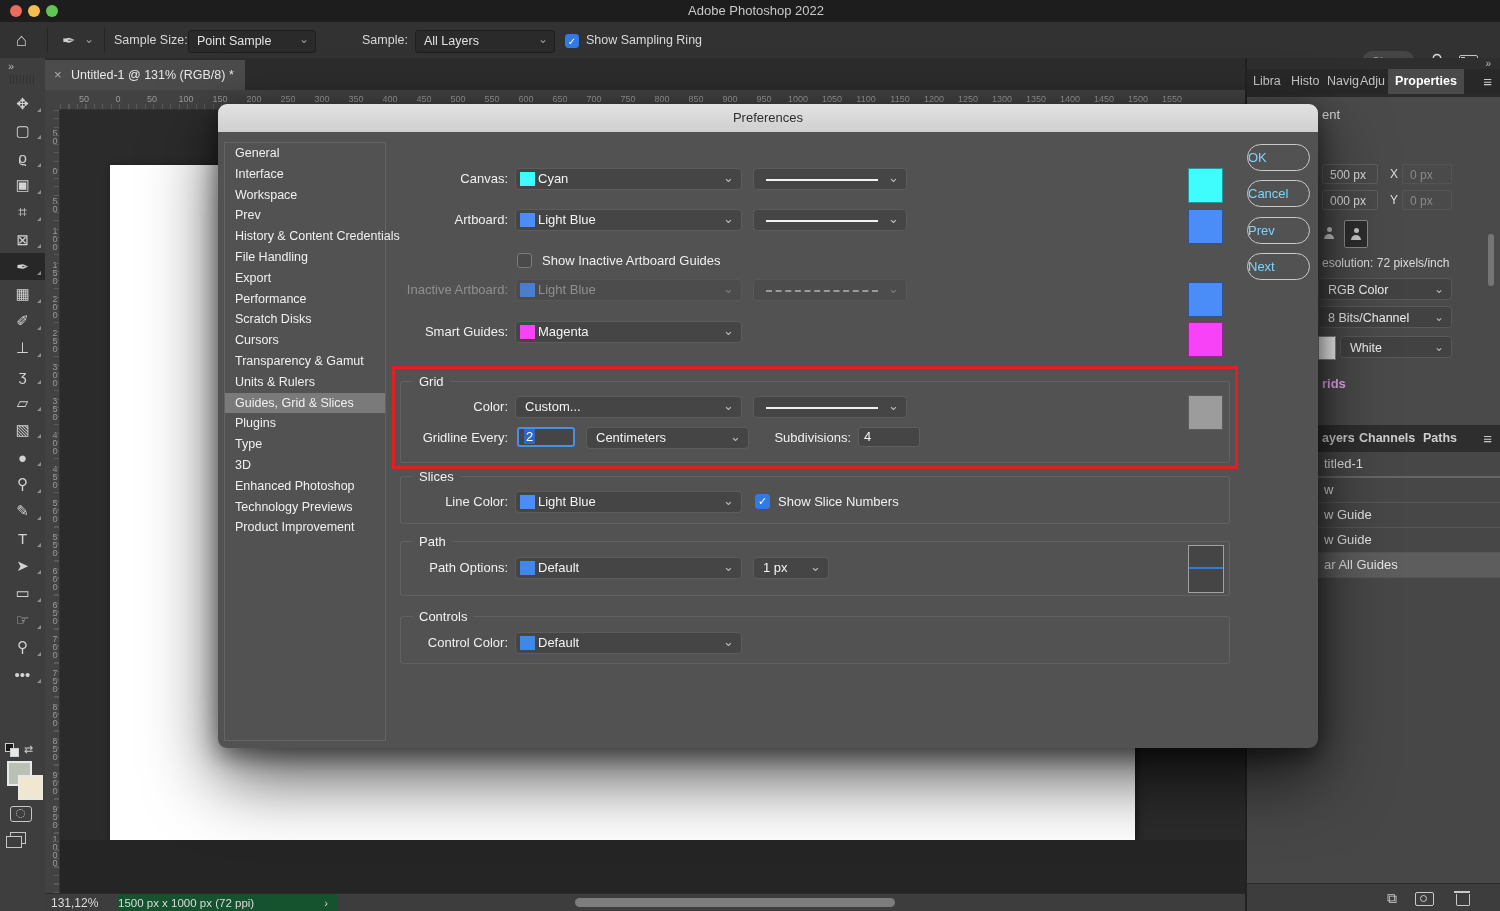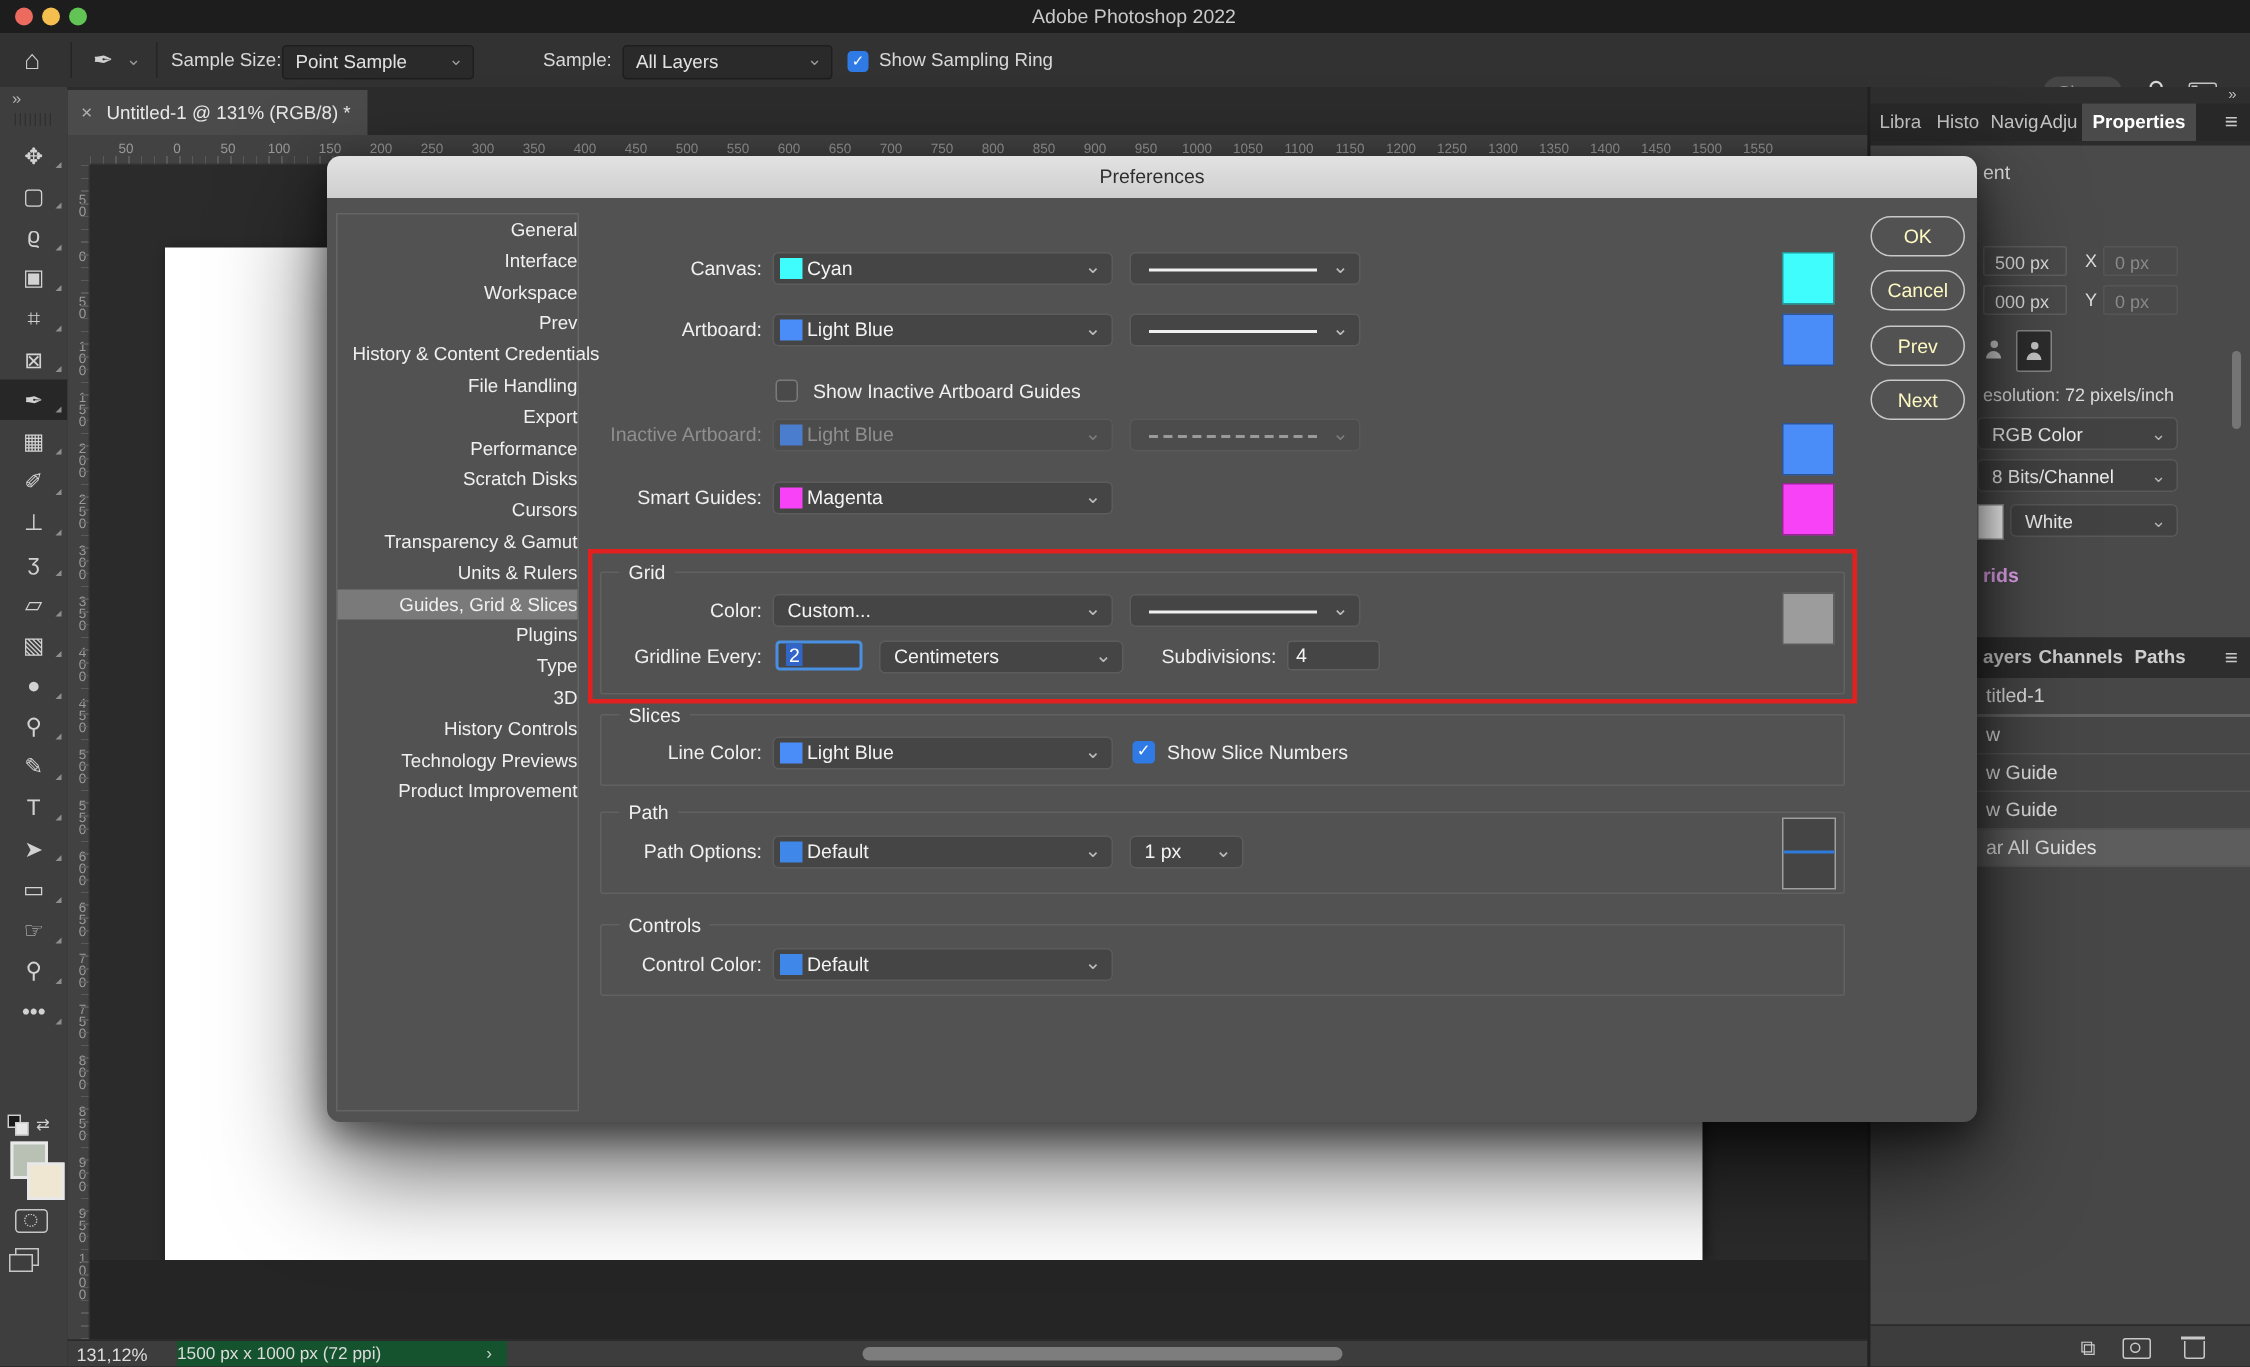--- a/index.html
+++ b/index.html
@@ -120,21 +120,21 @@
   .cam::after{content:'';position:absolute;left:4px;top:1.5px;width:5px;height:5px;border:1.5px solid #c9c9c9;border-radius:50%;}
   .trash{position:absolute;top:10px;width:12px;height:11px;border:1.5px solid #c9c9c9;border-top:none;border-radius:0 0 2px 2px;}
   .trash::before{content:'';position:absolute;left:-3px;top:-3px;width:16px;height:1.5px;background:#c9c9c9;}
   
   .dialog{position:absolute;left:218px;top:104px;width:1100px;height:644px;background:#525252;
           border-radius:9px;box-shadow:0 30px 70px rgba(0,0,0,.65),0 8px 25px rgba(0,0,0,.5);z-index:50;}
   .dlg-title{position:absolute;left:0;top:0;width:100%;height:28px;border-radius:9px 9px 0 0;
              background:linear-gradient(#e2e2e2,#cfcfcf);color:#2e2e2e;font-size:13px;
              text-align:center;line-height:28px;}
   .dlg-sidebar{position:absolute;left:6px;top:38px;width:160px;height:597px;border:1px solid #646464;}
-  .pref-item{height:20.8px;line-height:20.8px;padding-left:10px;color:#f0f0f0;font-size:12.5px;white-space:nowrap;text-align:right;}
+  .pref-item{height:20.8px;line-height:20.8px;padding-left:10px;color:#f0f0f0;font-size:12.5px;white-space:nowrap;}
   .pref-item.selected{background:#7a7a7a;}
   .fs{position:absolute;left:182px;width:828px;border:1px solid #616161;border-radius:2px;}
   .fs-title{position:absolute;left:12px;top:-8px;background:#525252;padding:0 6px;color:#f2f2f2;font-size:13px;}
   .flabel{position:absolute;width:172px;text-align:right;color:#f0f0f0;font-size:13px;line-height:22px;}
   .flabel.dis{color:#8f8f8f;}
   .dd{position:absolute;height:22px;background:#454545;border:1px solid #5c5c5c;border-radius:4px;
       box-sizing:border-box;color:#f3f3f3;font-size:13px;line-height:20px;}
   .dd .chip{position:absolute;left:4px;top:3px;width:15px;height:14px;}
   .dd .dd-val{position:absolute;left:22px;white-space:nowrap;}
   .dd .dd-val.nochip{left:9px;}
@@ -151,21 +151,21 @@
   .mini-input.focus{border:2px solid #4a90e2;line-height:16px;}
   .seltext{background:#3265c8;color:#fff;padding:0 2px;}
   .dcb{position:absolute;width:15px;height:15px;border-radius:3px;background:#4a4a4a;
        border:1px solid #7a7a7a;box-sizing:border-box;text-align:center;line-height:13px;color:#fff;font-size:11px;}
   .dcb.checked{background:#2f7ae5;border-color:#2f7ae5;}
   .cblabel{position:absolute;color:#f0f0f0;font-size:13px;line-height:16px;white-space:nowrap;}
   .dswatch{position:absolute;left:970px;width:33px;height:33px;border:1px solid rgba(0,0,0,.4);}
   .pathprev{position:absolute;left:970px;top:441px;width:34px;height:46px;background:#454545;border:1px solid #a0a0a0;}
   .pathprev::after{content:'';position:absolute;left:0;right:0;top:21px;height:2px;background:#2e7bd9;}
   .dbtn{position:absolute;left:1029px;width:63px;height:27px;border:1.5px solid #c9c9c9;border-radius:14px;
-        color:#fef9c3;font-size:13px;text-align:center;line-height:25px;box-sizing:border-box;}
+        color:#7dd3fc;font-size:13px;text-align:left;line-height:25px;box-sizing:border-box;}
   .redrect{position:absolute;left:174px;top:262px;width:846px;height:103px;border:3px solid #e32020;
            box-sizing:border-box;z-index:60;}
 </style>
 </head>
 <body>
 
 <div id="app">
 
   <div class="menubar">
     <span class="tl" style="left:10px;background:#ec6a5e"></span>
@@ -435,21 +435,21 @@
         <div class="pref-item">Export</div>
         <div class="pref-item">Performance</div>
         <div class="pref-item">Scratch Disks</div>
         <div class="pref-item">Cursors</div>
         <div class="pref-item">Transparency &amp; Gamut</div>
         <div class="pref-item">Units &amp; Rulers</div>
         <div class="pref-item selected">Guides, Grid &amp; Slices</div>
         <div class="pref-item">Plugins</div>
         <div class="pref-item">Type</div>
         <div class="pref-item">3D</div>
-        <div class="pref-item">History Controls</div>
+        <div class="pref-item">Enhanced Photoshop</div>
         <div class="pref-item">Technology Previews</div>
         <div class="pref-item">Product Improvement</div>
       </div>
 
     <span class="flabel" style="left:118px;top:64px">Canvas:</span>
     <div class="dd" style="left:297px;top:64px;width:227px">
       <span class="chip" style="background: rgb(63, 252, 253);"></span>
       <span class="dd-val">Cyan</span>
       <span class="chev">⌄</span>
     </div>

